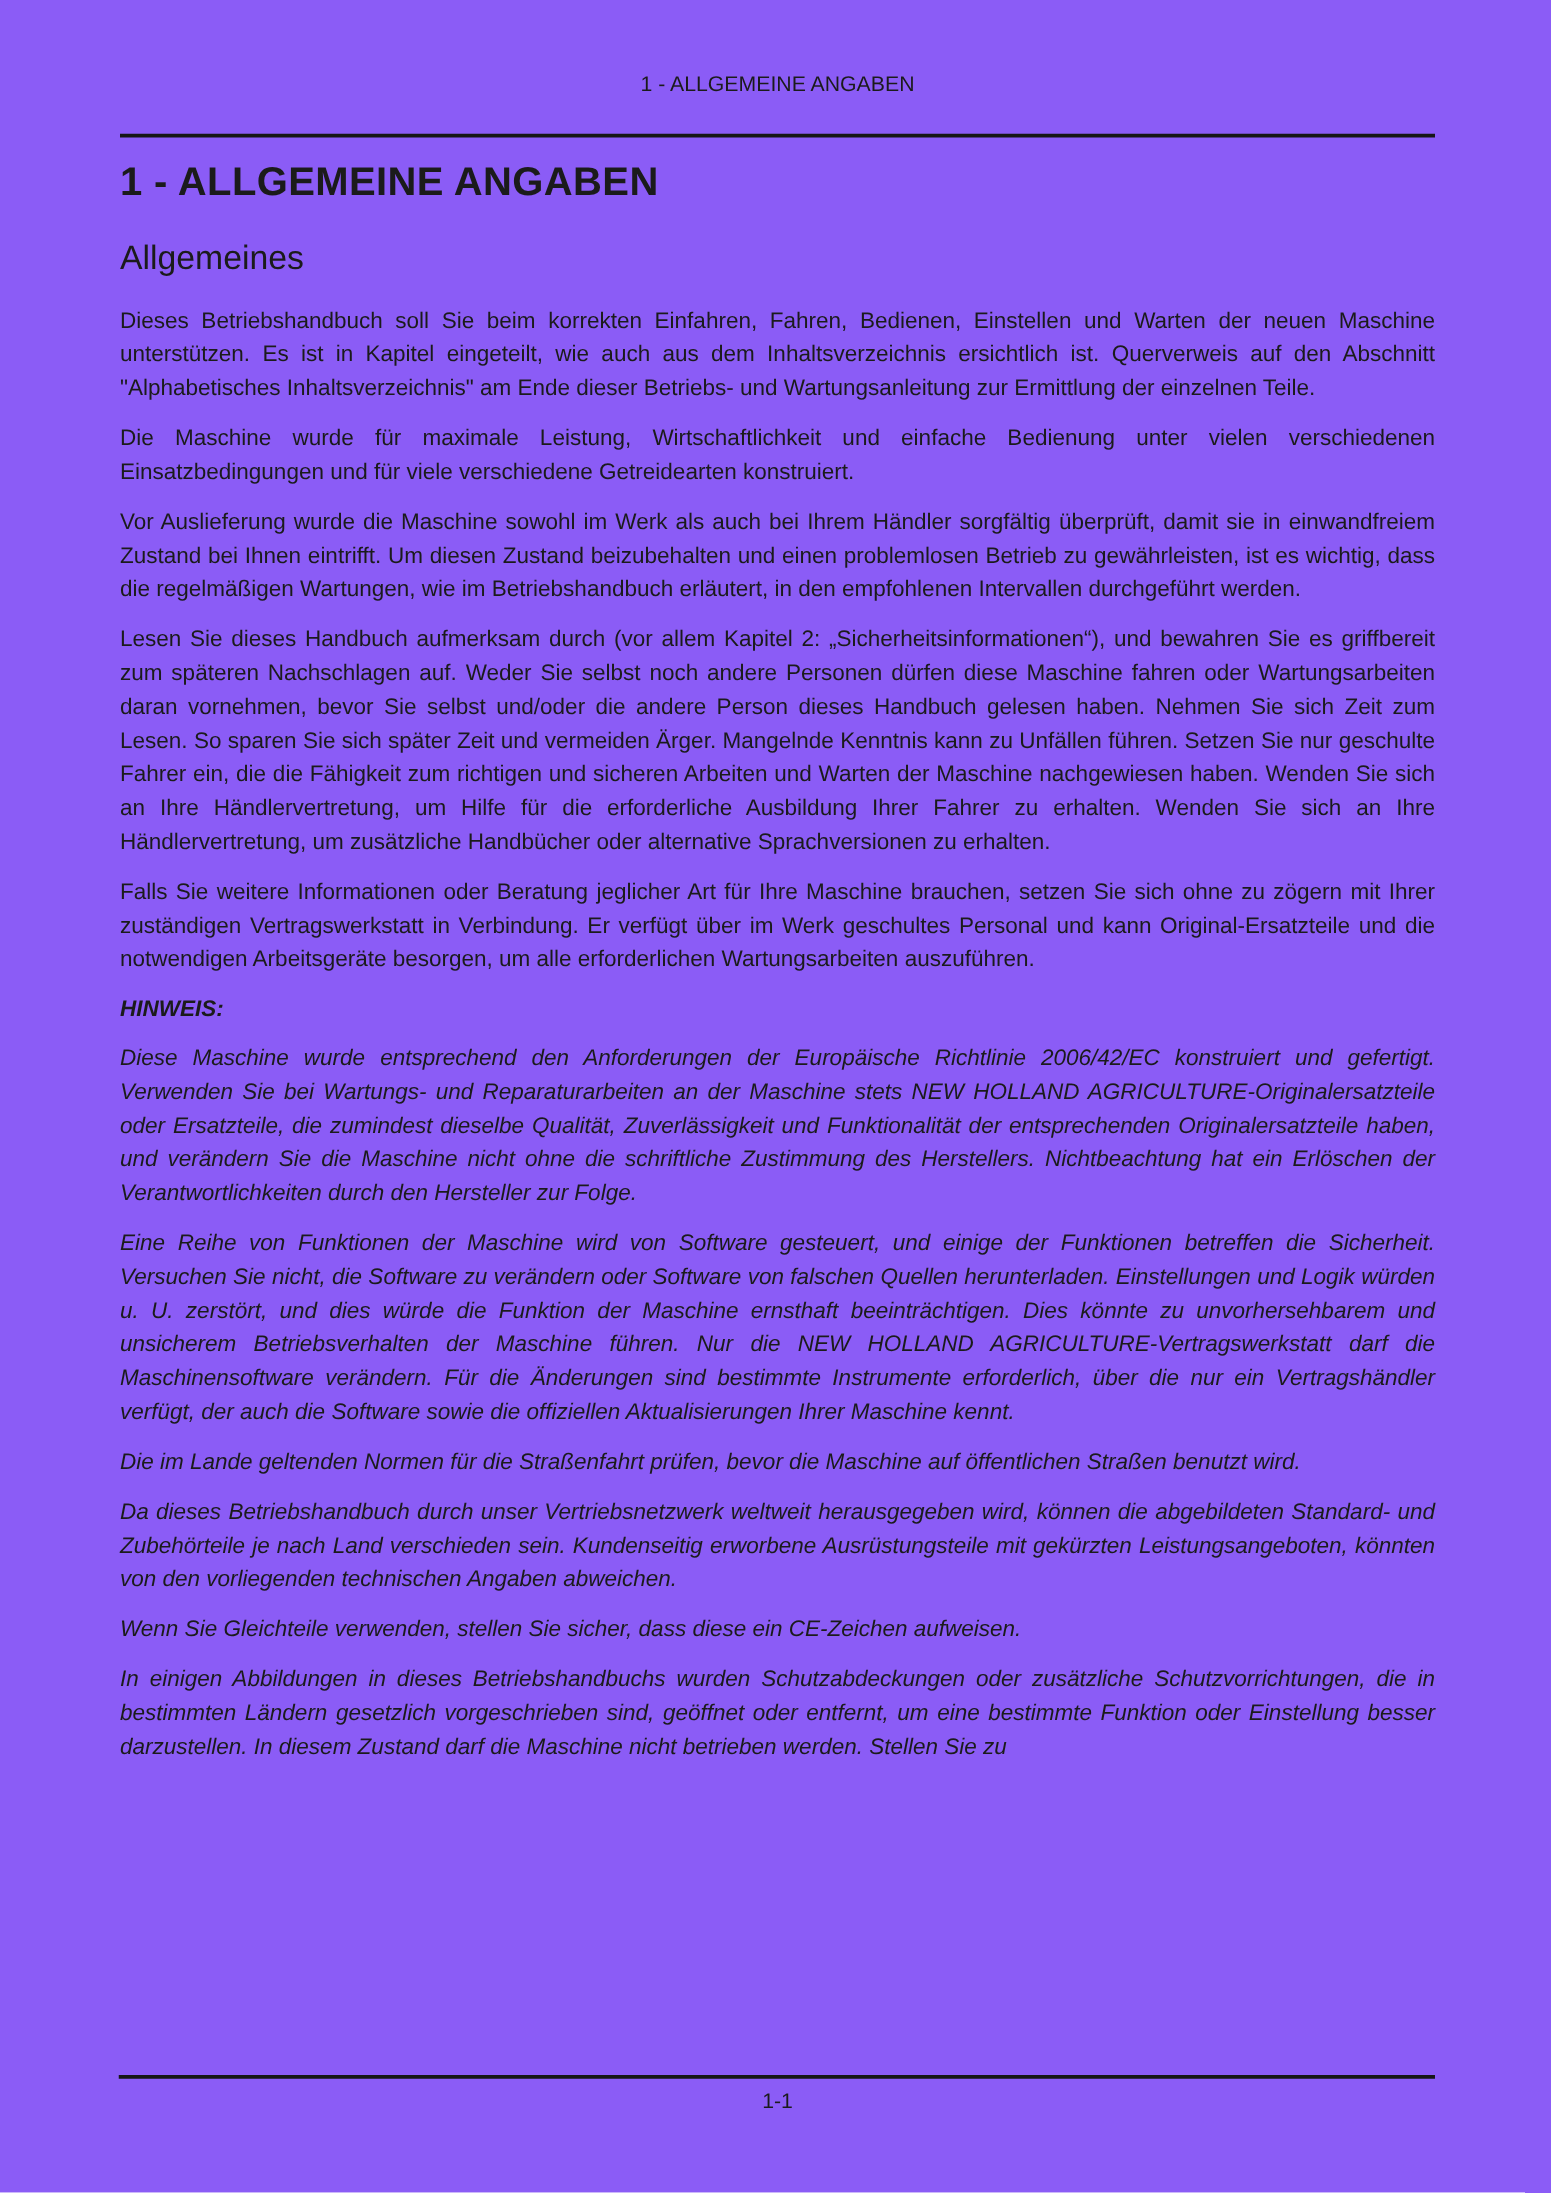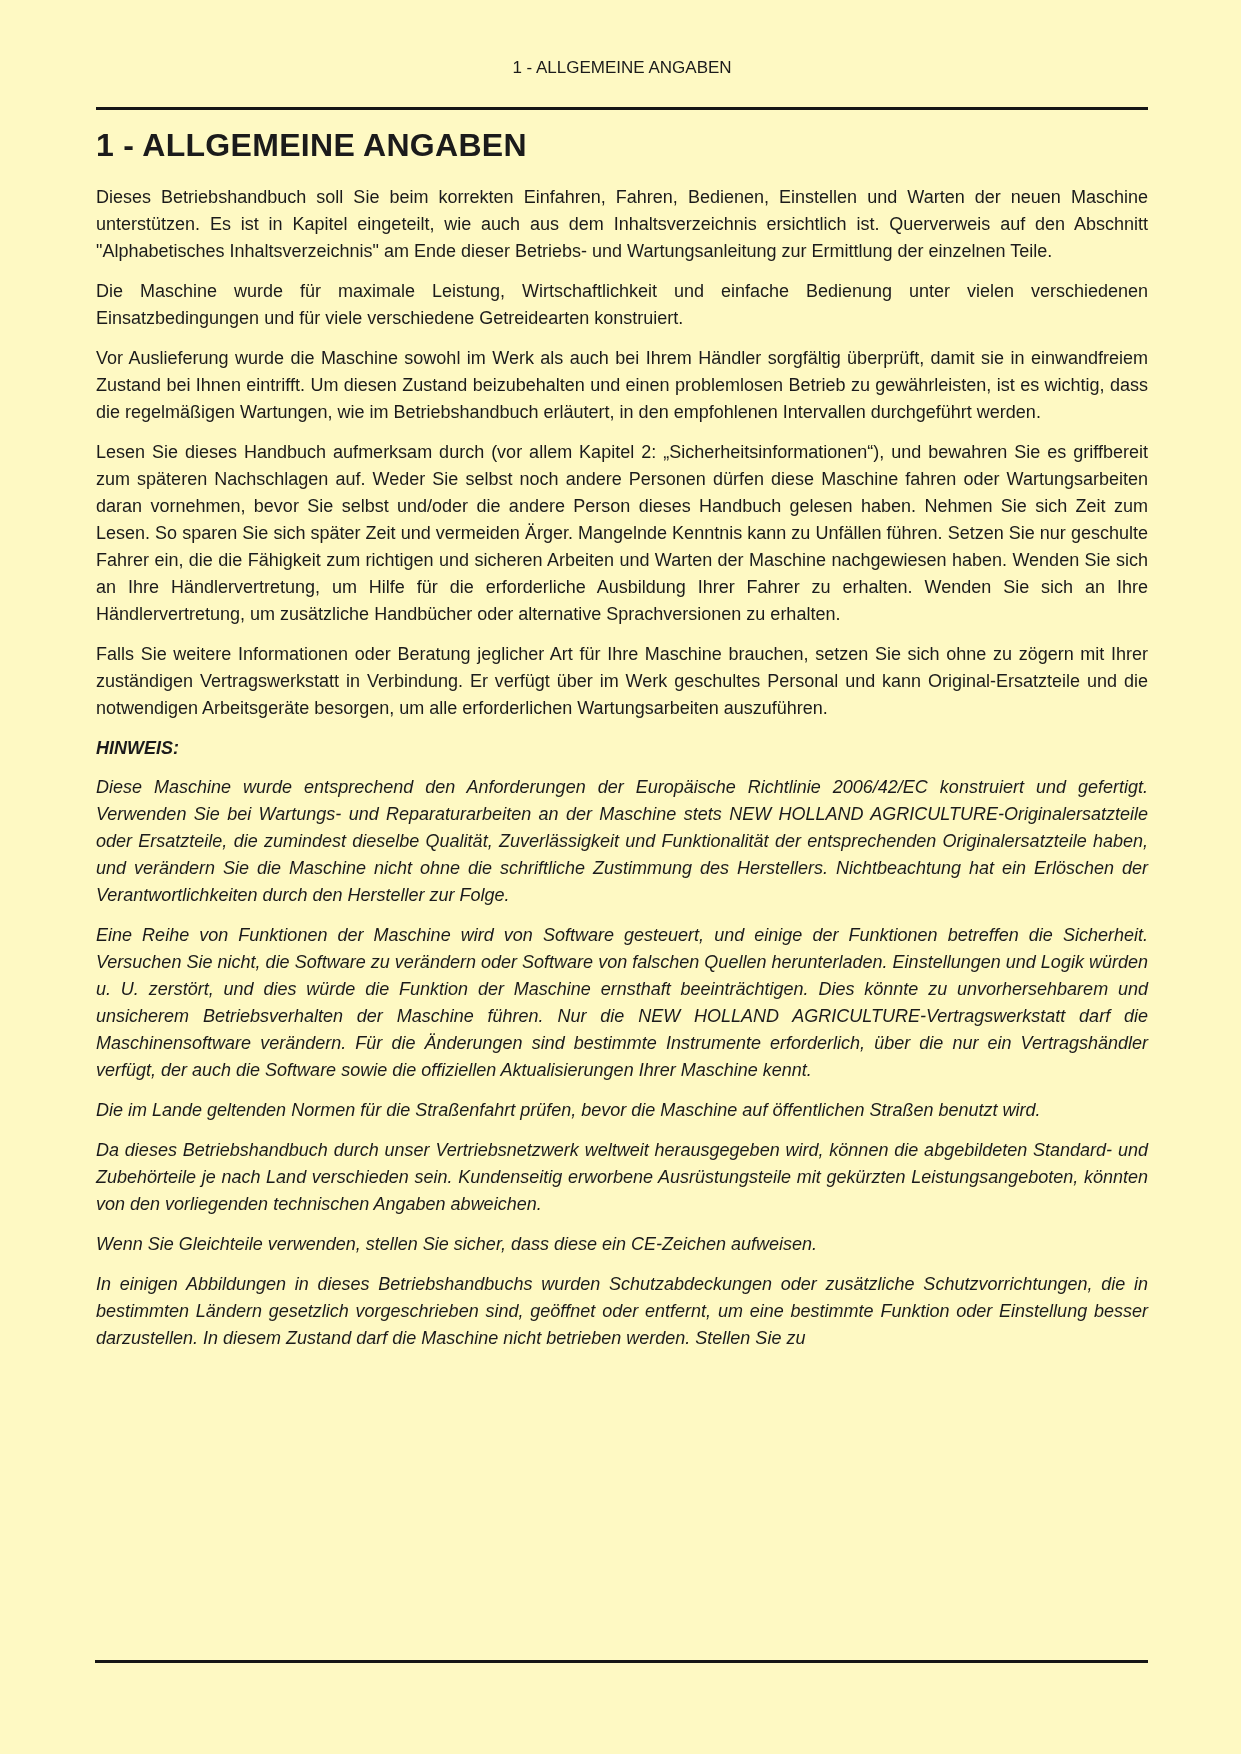--- a/index.html
+++ b/index.html
@@ -2,21 +2,21 @@
 <html><head>
 <meta charset="utf-8">
 <style>
   html, body { margin: 0; padding: 0; background: #ffffff; }
   .page {
     position: relative;
     width: 1241px;
     height: 1754px;
     box-sizing: border-box;
     padding: 58px 93px 0 96px;
-    background: #fef9c3;
+    background: #8b5cf6;
     font-family: "Liberation Sans", "DejaVu Sans", sans-serif;
     color: #1b1b1b;
     overflow: hidden;
   }
   .running-header {
     text-align: center;
     font-size: 17px;
     line-height: 20px;
     margin: 0 0 29px 0;
     color: #1b1b1b;
@@ -71,20 +71,21 @@
 </head>
 <body>
 
 <div class="page">
   <div class="running-header">1 - ALLGEMEINE ANGABEN</div>
 
   <div class="rule rule-top"></div>
 
   <h1 class="chapter-title">1 - ALLGEMEINE ANGABEN</h1>
 
+  <h2 class="section-title">Allgemeines</h2>
 
   <div class="body-paragraphs">
       <p class="para">Dieses Betriebshandbuch soll Sie beim korrekten Einfahren, Fahren, Bedienen, Einstellen und Warten der neuen Maschine unterstützen.  Es ist in Kapitel eingeteilt, wie auch aus dem Inhaltsverzeichnis ersichtlich ist.  Querverweis auf den Abschnitt "Alphabetisches Inhaltsverzeichnis" am Ende dieser Betriebs- und Wartungsanleitung zur Ermittlung der einzelnen Teile.</p>
       <p class="para">Die Maschine wurde für maximale Leistung, Wirtschaftlichkeit und einfache Bedienung unter vielen verschiedenen Einsatzbedingungen und für viele verschiedene Getreidearten konstruiert.</p>
       <p class="para">Vor Auslieferung wurde die Maschine sowohl im Werk als auch bei Ihrem Händler sorgfältig überprüft, damit sie in einwandfreiem Zustand bei Ihnen eintrifft.  Um diesen Zustand beizubehalten und einen problemlosen Betrieb zu gewährleisten, ist es wichtig, dass die regelmäßigen Wartungen, wie im Betriebshandbuch erläutert, in den empfohlenen Intervallen durchgeführt werden.</p>
       <p class="para">Lesen Sie dieses Handbuch aufmerksam durch (vor allem Kapitel 2: „Sicherheitsinformationen“), und bewahren Sie es griffbereit zum späteren Nachschlagen auf.  Weder Sie selbst noch andere Personen dürfen diese Maschine fahren oder Wartungsarbeiten daran vornehmen, bevor Sie selbst und/oder die andere Person dieses Handbuch gelesen haben.  Nehmen Sie sich Zeit zum Lesen.  So sparen Sie sich später Zeit und vermeiden Ärger.  Mangelnde Kenntnis kann zu Unfällen führen.  Setzen Sie nur geschulte Fahrer ein, die die Fähigkeit zum richtigen und sicheren Arbeiten und Warten der Maschine nachgewiesen haben.  Wenden Sie sich an Ihre Händlervertretung, um Hilfe für die erforderliche Ausbildung Ihrer Fahrer zu erhalten.  Wenden Sie sich an Ihre Händlervertretung, um zusätzliche Handbücher oder alternative Sprachversionen zu erhalten.</p>
       <p class="para">Falls Sie weitere Informationen oder Beratung jeglicher Art für Ihre Maschine brauchen, setzen Sie sich ohne zu zögern mit Ihrer zuständigen Vertragswerkstatt in Verbindung.  Er verfügt über im Werk geschultes Personal und kann Original-Ersatzteile und die notwendigen Arbeitsgeräte besorgen, um alle erforderlichen Wartungsarbeiten auszuführen.</p>
     </div>
 
   <div class="note-label">HINWEIS:</div>
@@ -92,13 +93,14 @@
   <div class="note-paragraphs">
       <p class="para">Diese Maschine wurde entsprechend den Anforderungen der Europäische Richtlinie 2006/42/EC konstruiert und gefertigt.  Verwenden Sie bei Wartungs- und Reparaturarbeiten an der Maschine stets NEW HOLLAND AGRICULTURE-Originalersatzteile oder Ersatzteile, die zumindest dieselbe Qualität, Zuverlässigkeit und Funktionalität der entsprechenden Originalersatzteile haben, und verändern Sie die Maschine nicht ohne die schriftliche Zustimmung des Herstellers.  Nichtbeachtung hat ein Erlöschen der Verantwortlichkeiten durch den Hersteller zur Folge.</p>
       <p class="para">Eine Reihe von Funktionen der Maschine wird von Software gesteuert, und einige der Funktionen betreffen die Sicherheit.  Versuchen Sie nicht, die Software zu verändern oder Software von falschen Quellen herunterladen.  Einstellungen und Logik würden u. U. zerstört, und dies würde die Funktion der Maschine ernsthaft beeinträchtigen.  Dies könnte zu unvorhersehbarem und unsicherem Betriebsverhalten der Maschine führen.  Nur die NEW HOLLAND AGRICULTURE-Vertragswerkstatt darf die Maschinensoftware verändern.  Für die Änderungen sind bestimmte Instrumente erforderlich, über die nur ein Vertragshändler verfügt, der auch die Software sowie die offiziellen Aktualisierungen Ihrer Maschine kennt.</p>
       <p class="para">Die im Lande geltenden Normen für die Straßenfahrt prüfen, bevor die Maschine auf öffentlichen Straßen benutzt wird.</p>
       <p class="para">Da dieses Betriebshandbuch durch unser Vertriebsnetzwerk weltweit herausgegeben wird, können die abgebildeten Standard- und Zubehörteile je nach Land verschieden sein.  Kundenseitig erworbene Ausrüstungsteile mit gekürzten Leistungsangeboten, könnten von den vorliegenden technischen Angaben abweichen.</p>
       <p class="para">Wenn Sie Gleichteile verwenden, stellen Sie sicher, dass diese ein CE-Zeichen aufweisen.</p>
       <p class="para">In einigen Abbildungen in dieses Betriebshandbuchs wurden Schutzabdeckungen oder zusätzliche Schutzvorrichtungen, die in bestimmten Ländern gesetzlich vorgeschrieben sind, geöffnet oder entfernt, um eine bestimmte Funktion oder Einstellung besser darzustellen.  In diesem Zustand darf die Maschine nicht betrieben werden.  Stellen Sie zu</p>
     </div>
 
   <div class="rule rule-bottom"></div>
+  <div class="page-number">1-1</div>
 </div>
 
 </body></html>

